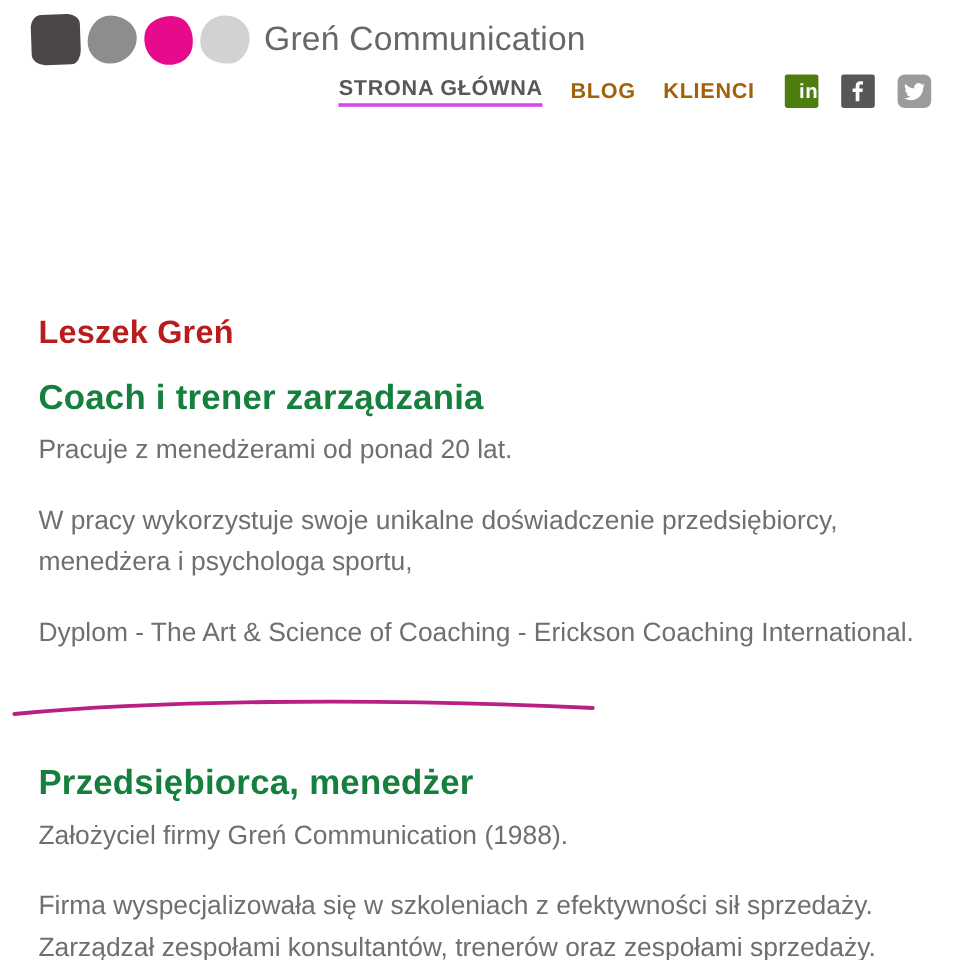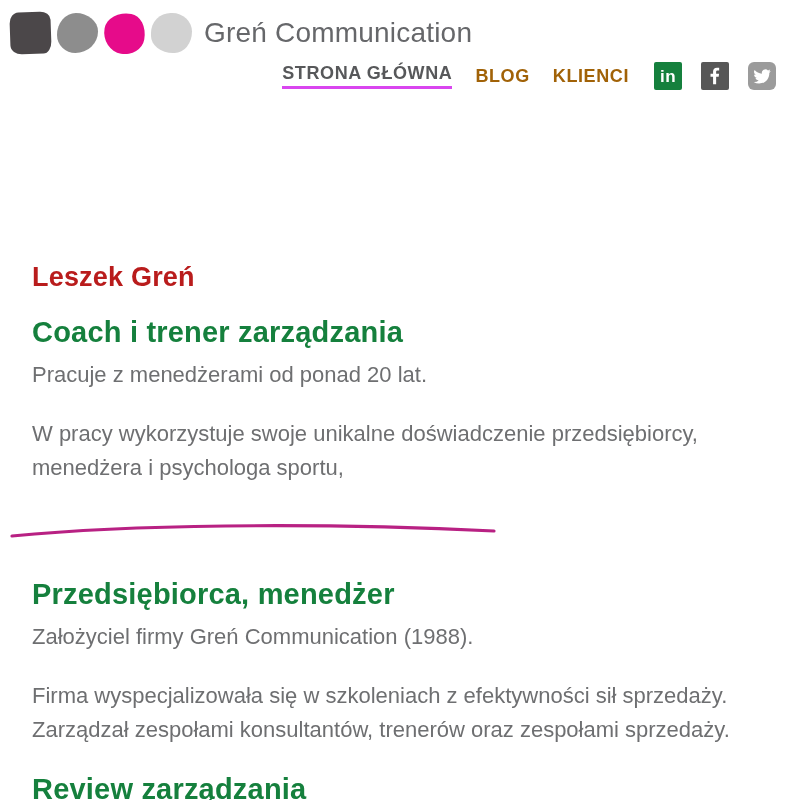--- a/index.html
+++ b/index.html
@@ -3,21 +3,21 @@
 <meta charset="utf-8">
 <style>
   * { margin: 0; padding: 0; box-sizing: border-box; }
   html, body { width: 800px; height: 800px; overflow: hidden; background: #ffffff; }
   body { font-family: "Liberation Sans", "DejaVu Sans", sans-serif; position: relative; }
 
   
   .header { position: relative; width: 100%; height: 100px; background: #fff; }
 
   .logo-row {
-    position: absolute; top: 12px; left: 10px;
+    position: absolute; top: 12px; left: 26px;
     display: flex; align-items: center; cursor: pointer;
   }
   .blobs { display: flex; align-items: center; gap: 6px; }
   .blob { width: 41px; height: 42px; flex: 0 0 auto; }
   .blob-1 { border-radius: 22% 26% 20% 28% / 26% 20% 28% 22%; transform: rotate(-2deg); }
   .blob-2 { border-radius: 46% 54% 55% 45% / 55% 46% 54% 45%; height: 40px; }
   .blob-3 { border-radius: 58% 42% 50% 50% / 46% 56% 44% 54%; transform: rotate(10deg); height: 41px; }
   .blob-4 { border-radius: 50% 50% 44% 56% / 52% 48% 56% 44%; height: 40px; }
   .brand-name {
     margin-left: 12px; font-size: 28px; font-weight: 400;
@@ -36,21 +36,21 @@
   .nav-link.active {
     color: #57585a;
     border-bottom: 3px solid #d946ef;
     padding-bottom: 2px;
   }
   .social-row { display: flex; align-items: center; gap: 19px; margin-left: 2px; }
   .social-btn {
     width: 28px; height: 28px; display: flex; align-items: center; justify-content: center;
     cursor: pointer; border-radius: 2px;
   }
-  .social-btn.linkedin { background: #15803d; }
+  .social-btn.linkedin { background: #4d7c0f; justify-content: flex-end; }
   .social-btn.facebook { background: #575757; }
   .social-btn.twitter  { background: #9b9b9b; border-radius: 6px; }
   .linkedin-glyph {
     color: #fff; font-weight: 700; font-size: 17px; line-height: 1;
     letter-spacing: 0.5px; padding-top: 1px;
   }
   .social-btn svg { display: block; }
 
   
   .main { padding: 162px 30px 0 32px; }
@@ -111,20 +111,21 @@
 </header>
 
 <main class="main">
 
   <h1 class="page-title">Leszek Greń</h1>
 
   <section>
     <h2 class="section-heading">Coach i trener zarządzania</h2>
     <p class="body-text">Pracuje z menedżerami od ponad 20 lat.</p>
     <p class="body-text">W pracy wykorzystuje swoje unikalne doświadczenie przedsiębiorcy, menedżera i psychologa sportu,</p>
+    <p class="body-text">Dyplom - The Art &amp; Science of Coaching - Erickson Coaching International.</p>
   </section>
 
   <svg class="brush-divider" width="496" height="24" viewBox="0 0 496 24">
     <path d="M6,19 C120,8 300,5 488,14" fill="none" stroke="#b82183" stroke-width="3.2" stroke-linecap="round"></path>
   </svg>
 
   <section>
     <h2 class="section-heading">Przedsiębiorca, menedżer</h2>
     <p class="body-text">Założyciel firmy Greń Communication (1988).</p>
     <p class="body-text">Firma wyspecjalizowała się w szkoleniach z efektywności sił sprzedaży. Zarządzał zespołami konsultantów, trenerów oraz zespołami sprzedaży.</p>

